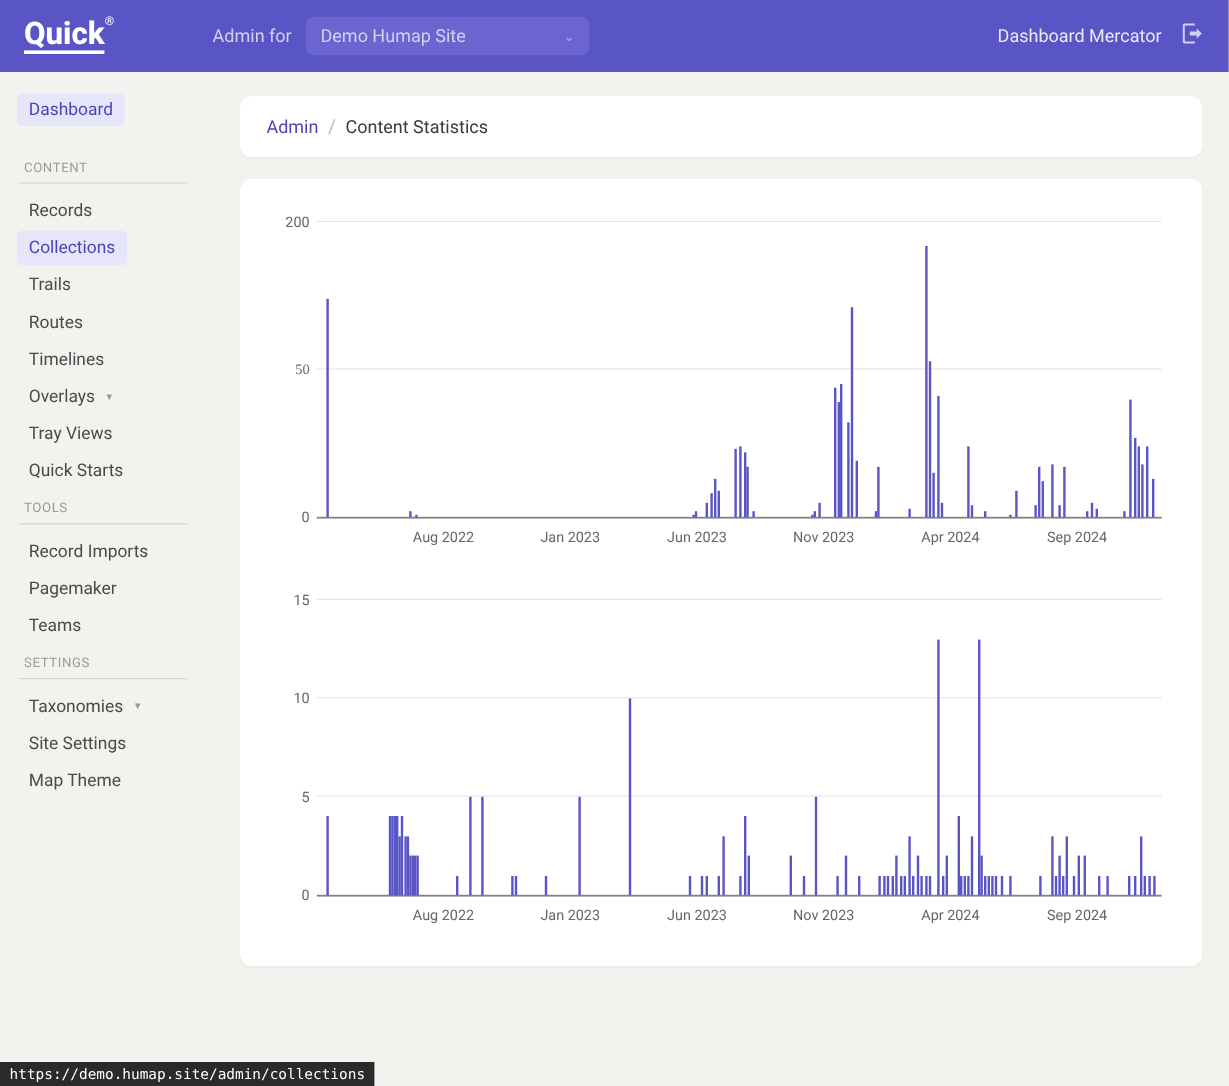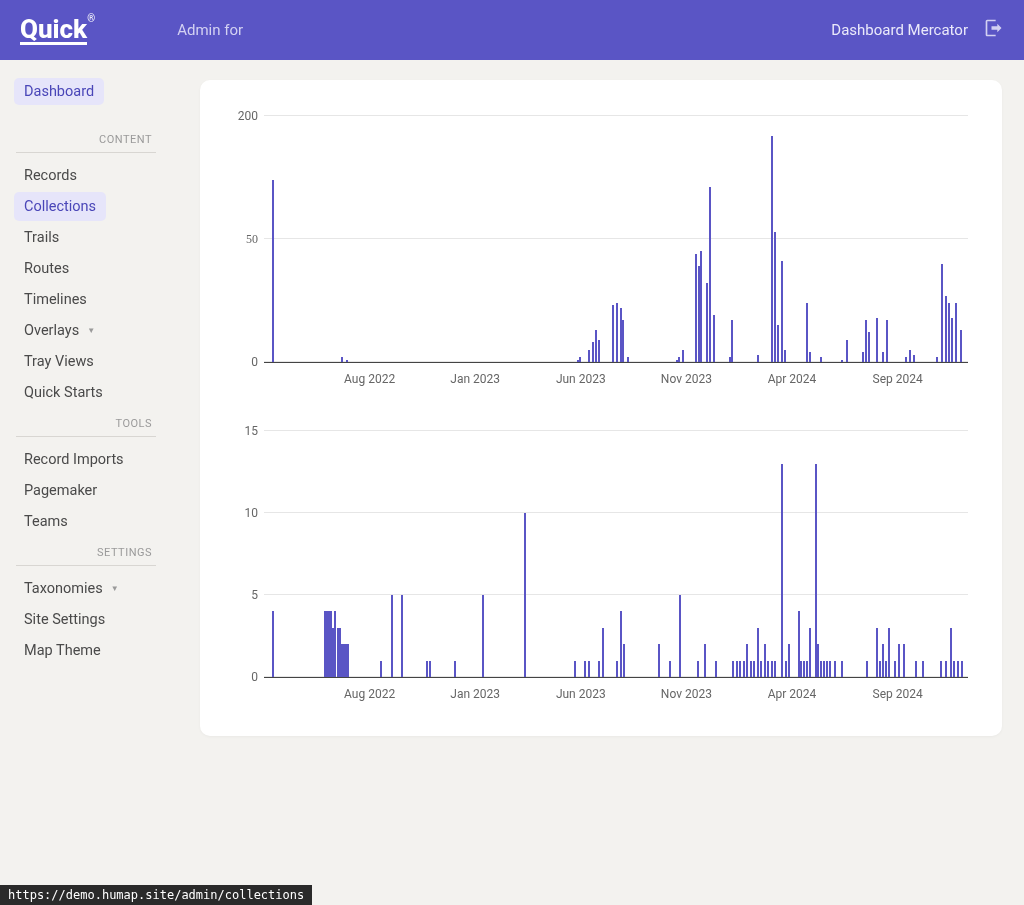--- a/index.html
+++ b/index.html
@@ -11,21 +11,21 @@
   .site-select { margin-left: 12px; background: #6a65cf; border: none; height: 32px; width: 236px; border-radius: 6px; color: #d3d1f2; font-size: 15px; display:flex; align-items:center; padding: 0 12px; justify-content: space-between;}
   .site-select .chev { font-size: 11px; opacity:.7;}
   .topbar-spacer { flex: 1; }
   .username { color: #eae9fa; font-size: 15px; margin-right: 16px; }
   .logout-icon svg { width: 20px; height: 20px; fill: #d3d1f2; }
   .container { display: flex; height: calc(100% - 60px); }
   .sidebar { width: 190px; padding: 18px 14px; font-size: 14.5px; color: #4a4a4a; }
   .nav-item, .nav-item-sub { padding: 6px 10px; border-radius: 5px; cursor: pointer; display:flex; align-items:center; gap:6px; margin-bottom:2px;}
   .nav-item.active, .nav-item.highlight { background: #e6e5fa; color: #4a46b8; font-weight:400; display:inline-block;}
   .nav-item.dash { margin-bottom: 20px; padding:5px 10px;}
-  .section-label { font-size: 11px; letter-spacing: .5px; color: #9a9a9a; padding: 8px 4px 6px; text-transform: uppercase; border-bottom: 1px solid #d8d6d2; margin: 0 2px 8px; width: 140px; text-align: right;}
+  .section-label { font-size: 11px; letter-spacing: .5px; color: #9a9a9a; padding: 8px 4px 6px; text-transform: uppercase; border-bottom: 1px solid #d8d6d2; margin: 0 2px 8px; width: 140px;}
   .section-label.first{ border-bottom: 1px solid #d8d6d2;}
   .tri { font-size: 8px; color:#9a9a9a; margin-left:2px;}
   .main { flex: 1; padding: 20px 22px 20px 10px; overflow: hidden; }
   .breadcrumb-card { background:#fff; border-radius: 10px; padding: 16px 22px; box-shadow: 0 1px 3px rgba(0,0,0,.04); margin-bottom: 18px;}
   .breadcrumb-card a { color:#4a46b8; font-size:15px; text-decoration:none;}
   .breadcrumb-card .sep { color:#bbb; margin:0 4px;}
   .breadcrumb-card .current { color:#3a3a3a; font-size:15px;}
   .chart-card { background:#fff; border-radius: 10px; padding: 28px 30px; box-shadow: 0 1px 3px rgba(0,0,0,.04);}
   .chart-title { font-size: 29px; font-weight: 600; color:#595959; margin-bottom: 14px;}
   .chart-wrap { position: relative; height: 285px; margin-bottom: 30px;}
@@ -36,36 +36,45 @@
   .x-tick { position:absolute; bottom:-24px; font-size:12px; color:#666; transform: translateX(-50%); white-space:nowrap;}
   .bar { position:absolute; bottom:0; width:2px; background:#5a55c5;}
   .statusbar { position:absolute; bottom:0; left:0; background:#2a2a2a; color:#fff; font-size:12px; padding:3px 8px; font-family: ui-monospace, monospace;}
 </style>
 </head>
 <body>
 
 <div class="topbar">
   <span class="logo"><span>Quick</span><sup>®</sup></span>
   <span class="admin-for">Admin for</span>
+  <div class="site-select">
+    <span>Demo Humap Site</span>
+    <span class="chev">⌄</span>
+  </div>
   <div class="topbar-spacer"></div>
   <span class="username">Dashboard Mercator</span>
   <span class="logout-icon">
     <svg viewBox="0 0 24 24">
         <path d="M16 17l5-5-5-5v3H9v4h7v3zM14 2H4c-1.1 0-2 .9-2 2v16c0 1.1.9 2 2 2h10v-2H4V4h10V2z"></path>
       </svg>
   </span>
 </div>
 
 <div class="container">
   <nav class="sidebar">
     <div class="nav-item active dash">Dashboard</div>
     <div id="sections"><div class="section-label first">CONTENT</div><div class="nav-item">Records</div><div class="nav-item highlight">Collections</div><div class="nav-item">Trails</div><div class="nav-item">Routes</div><div class="nav-item">Timelines</div><div class="nav-item">Overlays <span class="tri">▼</span></div><div class="nav-item">Tray Views</div><div class="nav-item">Quick Starts</div><div class="section-label">TOOLS</div><div class="nav-item">Record Imports</div><div class="nav-item">Pagemaker</div><div class="nav-item">Teams</div><div class="section-label">SETTINGS</div><div class="nav-item">Taxonomies <span class="tri">▼</span></div><div class="nav-item">Site Settings</div><div class="nav-item">Map Theme</div></div>
   </nav>
 
   <main class="main">
+    <div class="breadcrumb-card">
+      <a href="#">Admin</a>
+      <span class="sep">/</span>
+      <span class="current">Content Statistics</span>
+    </div>
 
     <div class="chart-card">
       <div id="charts">
           <div class="chart-wrap">
             <div class="plot-area">
               <div class="grid-line" style="bottom: 0%;"></div>
               <div class="y-tick" style="bottom: 0%; transform: translateY(50%);">0</div>
               <div class="grid-line" style="bottom: 50%;"></div>
               <div class="y-tick" style="bottom: 50%; transform: translateY(50%); font-family: Liberation Serif, serif;">50</div>
               <div class="grid-line" style="bottom: 100%;"></div>

